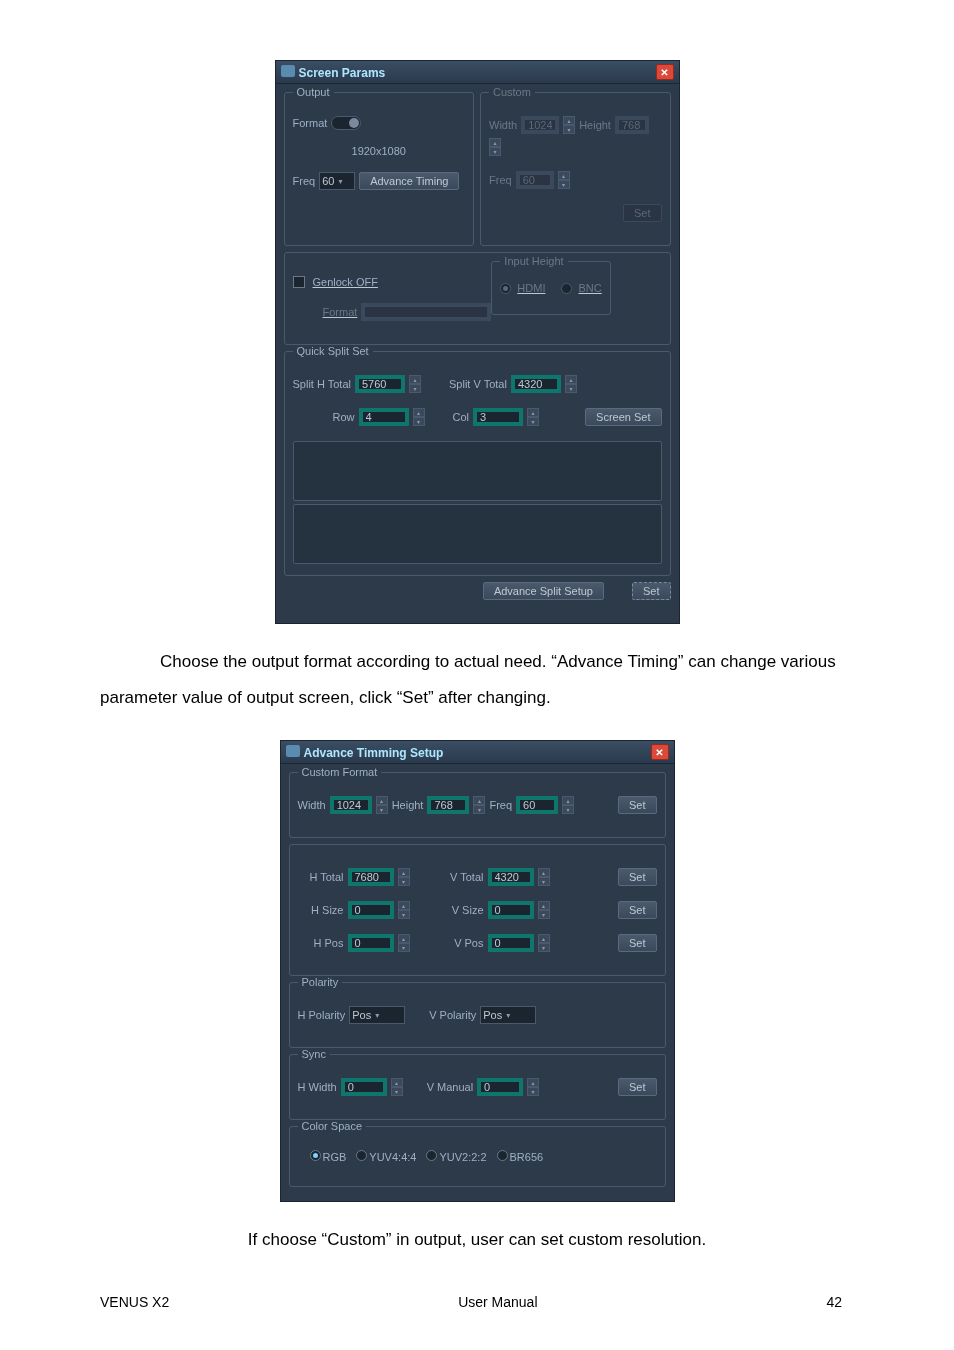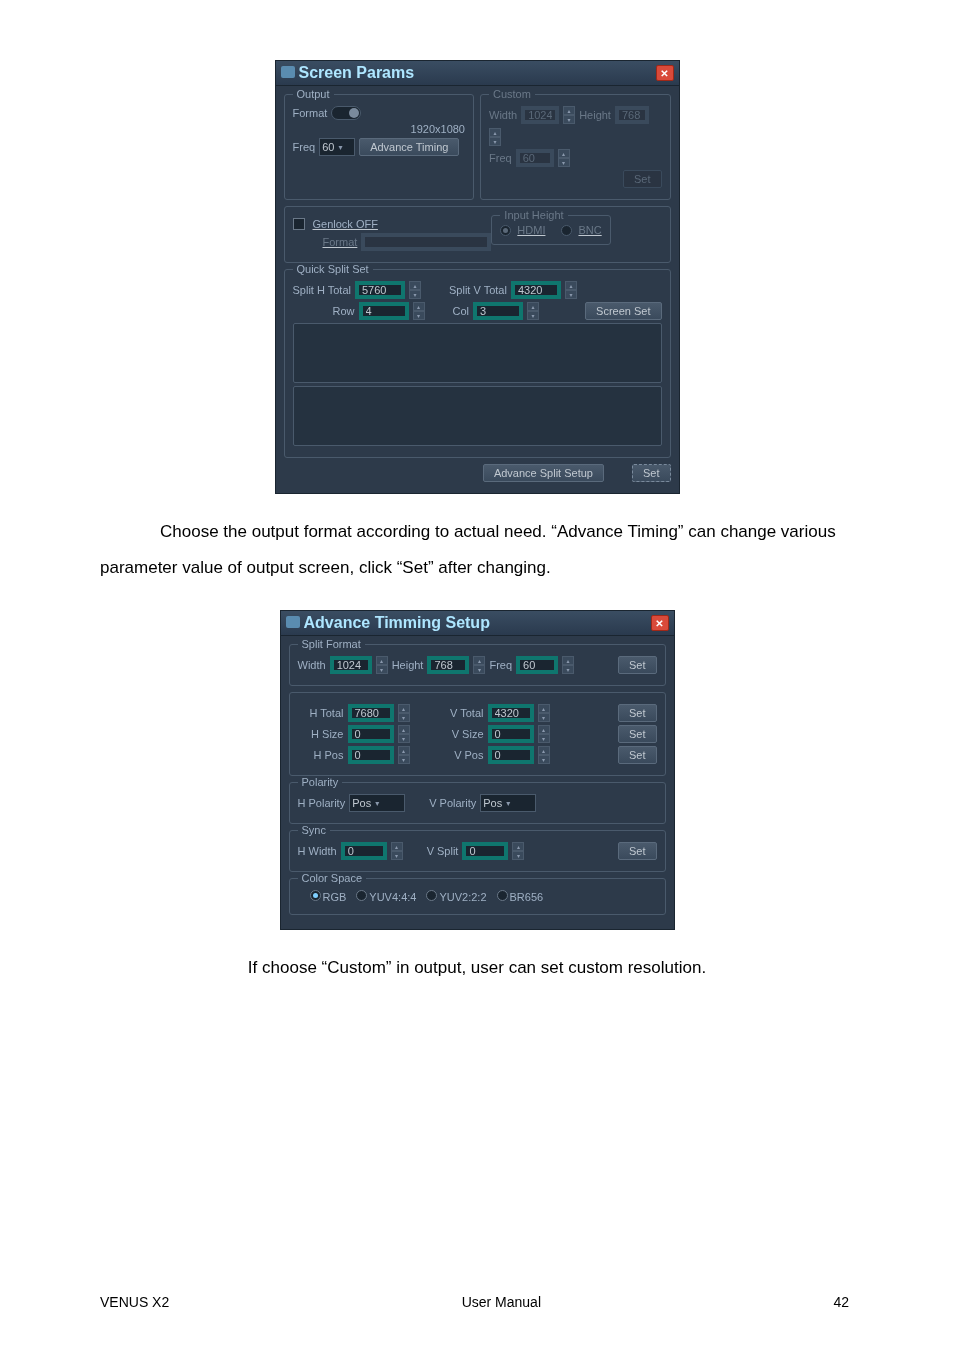--- a/index.html
+++ b/index.html
@@ -16,21 +16,21 @@
     font-size: 11px;
   }
   .titlebar {
     background: linear-gradient(#3a4d62, #2a3a4e);
     border-bottom: 1px solid #1a2530;
     padding: 3px 5px;
     display: flex;
     align-items: center;
     justify-content: space-between;
   }
-  .titlebar .ttl { color: #aee6ff; font-weight: bold; font-size: 16px; }
+  .titlebar .ttl { color: #aee6ff; font-weight: bold; font-size: 12px; }
   .titlebar .icn { width: 14px; height: 12px; background: #5a8cb0; margin-right: 4px; display: inline-block; border-radius: 2px; }
   .close-btn {
     width: 18px; height: 16px;
     background: #d94a3a;
     border: 1px solid #a02818;
     color: #fff;
     font-size: 10px; font-weight: bold;
     display: flex; align-items: center; justify-content: center;
     border-radius: 2px;
     cursor: pointer;
@@ -48,21 +48,21 @@
   }
   .grp > .legend {
     position: absolute;
     top: -7px; left: 8px;
     background: #2d3a4a;
     padding: 0 4px;
     color: #9fb0c4;
     font-size: 11px;
   }
   
-  .row { display: flex; align-items: center; gap: 4px; margin: 3px 0; flex-wrap: wrap; }
+  .row { display: flex; align-items: center; gap: 4px; margin: 15px 0; flex-wrap: wrap; }
   
   .lbl { color: #9fb0c4; font-size: 11px; white-space: nowrap; }
   .lbl.dim { color: #6a7888; }
   
   .inp {
     background: #1a2530;
     border: 4px solid #0f766e;
     color: #c0c8d0;
     font-size: 11px;
     padding: 1px 3px;
@@ -122,21 +122,21 @@
   }
   
   .caption-text {
     font-size: 17px;
     color: #000;
     line-height: 2.1;
     margin: 5px 0 25px;
   }
   .caption-text.indent { text-indent: 60px; }
   
-  .footer { display:flex; justify-content:space-between; font-size: 14px; color:#000; padding: 0 100px; position:absolute; bottom: 40px; left:0; right:5px; }
+  .footer { display:flex; justify-content:space-between; font-size: 14px; color:#000; padding: 0 100px; position:absolute; bottom: 40px; left:0; right:12px; }
 </style>
 </head>
 <body>
 
 <div class="page">
 
 <div class="dialog" style="width: 405px;">
   <div class="titlebar">
     <span><span class="icn"></span><span class="ttl">Screen Params</span></span>
     <span class="close-btn">✕</span>
@@ -144,21 +144,21 @@
   <div class="dialog-body">
 
     <div style="display:flex; gap:6px;">
 
       <div class="grp" style="flex:1;">
         <span class="legend">Output</span>
         <div class="row">
           <span class="lbl">Format</span>
           <span class="toggle"></span>
         </div>
-        <div class="row" style="justify-content:flex-end;">
+        <div class="row" style="justify-content:center;">
           <span class="lbl">1920x1080</span>
         </div>
         <div class="row">
           <span class="lbl">Freq</span>
           <span class="sel" style="width:36px;">
                 <span>60</span>
               </span>
           <button class="btn">Advance Timing</button>
         </div>
       </div>
@@ -266,21 +266,21 @@
 <p class="caption-text indent">Choose the output format according to actual need. “Advance Timing” can change various parameter value of output screen, click “Set” after changing.</p>
 
 <div class="dialog" style="width: 395px;">
   <div class="titlebar">
     <span><span class="icn"></span><span class="ttl">Advance Timming Setup</span></span>
     <span class="close-btn">✕</span>
   </div>
   <div class="dialog-body">
 
     <div class="grp">
-      <span class="legend">Split Format</span>
+      <span class="legend">Custom Format</span>
       <div class="row">
         <span class="lbl">Width</span>
         <input class="inp" style="width: 42px;" value="1024">
         <span class="spin">
               <span class="spin-u">▴</span>
               <span class="spin-d">▾</span>
             </span>
         <span class="lbl">Height</span>
         <input class="inp" style="width: 42px;" value="768">
         <span class="spin">
@@ -370,21 +370,21 @@
     <div class="grp">
       <span class="legend">Sync</span>
       <div class="row">
         <span class="lbl">H Width</span>
         <input class="inp" style="width: 46px;" value="0">
         <span class="spin">
               <span class="spin-u">▴</span>
               <span class="spin-d">▾</span>
             </span>
         <span style="width:16px;"></span>
-        <span class="lbl">V Split</span>
+        <span class="lbl">V Manual</span>
         <input class="inp" style="width: 46px;" value="0">
         <span class="spin">
               <span class="spin-u">▴</span>
               <span class="spin-d">▾</span>
             </span>
         <span style="flex:1;"></span>
         <button class="btn">Set</button>
       </div>
     </div>
 

